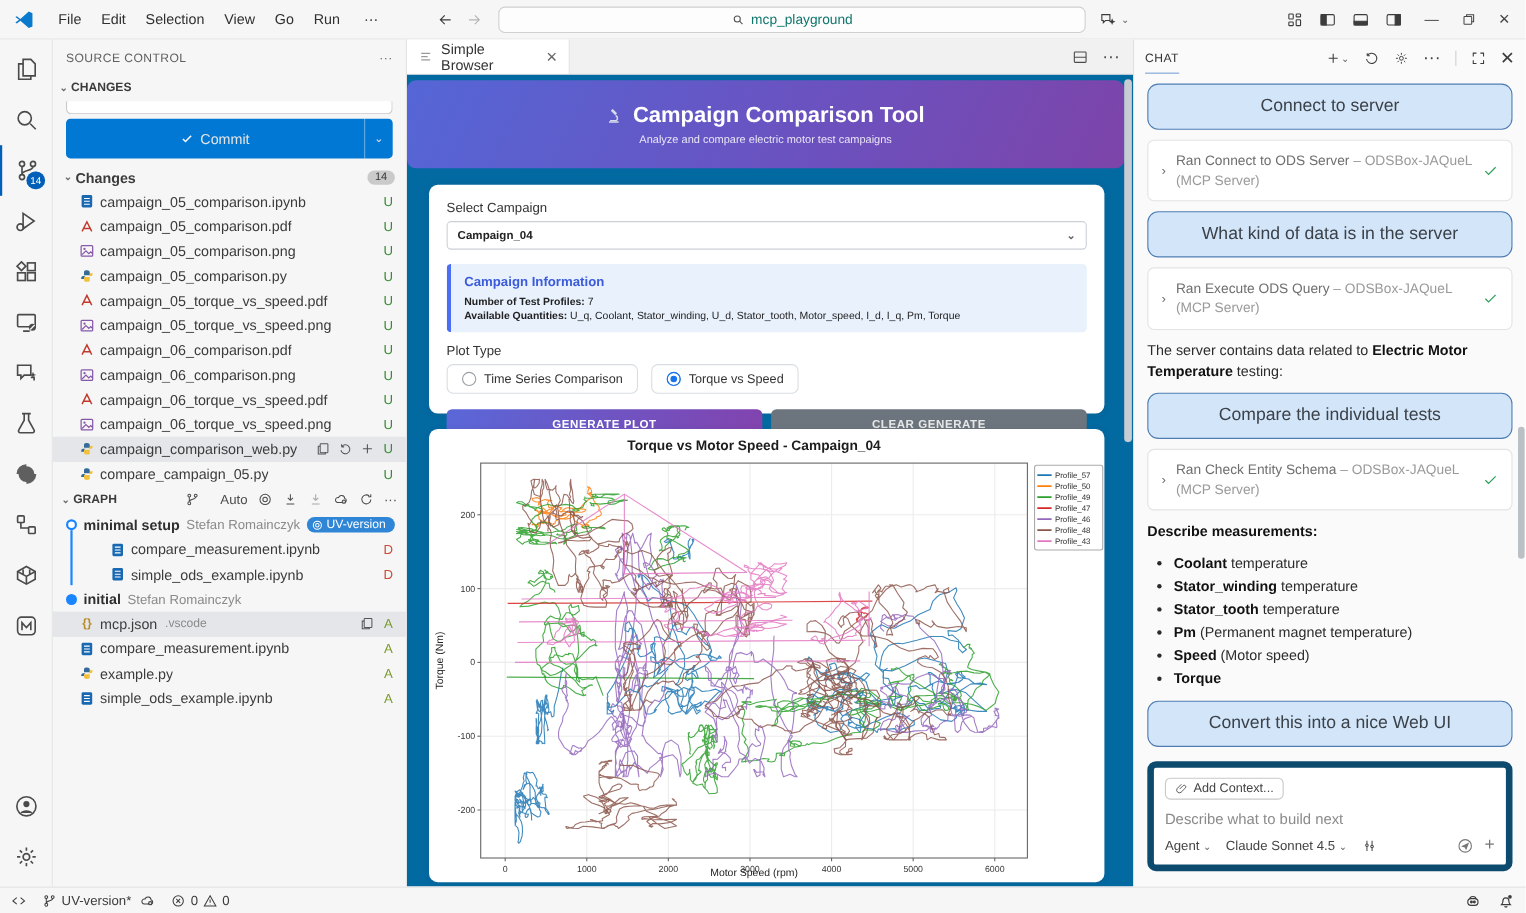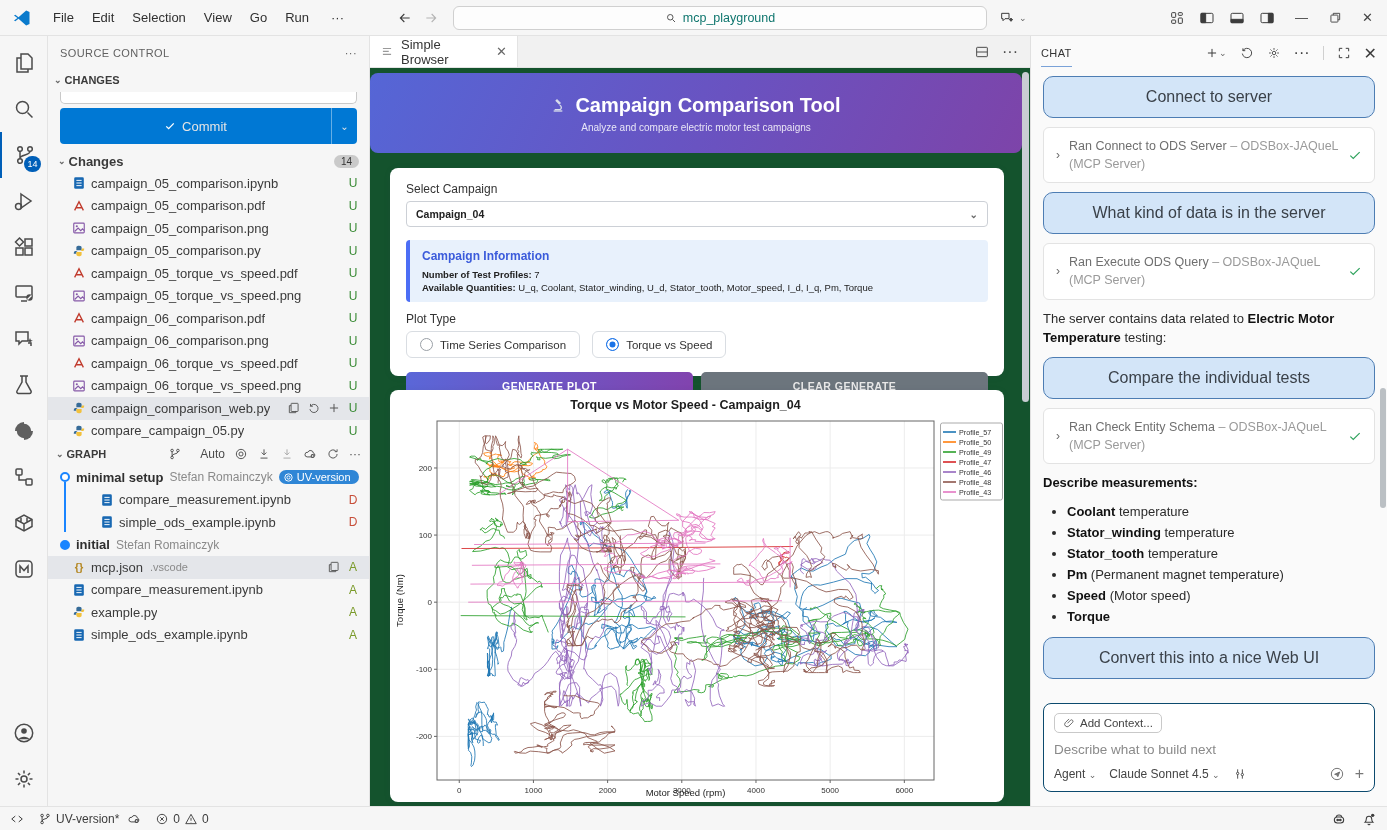--- a/index.html
+++ b/index.html
@@ -58,21 +58,21 @@
 .uvbadge svg{width:11px;height:11px}
 .graphwrap{position:relative}
 .rail{position:absolute;left:16px;top:0;width:2px;background:#1a85ff}
 .row.indent{padding-left:52px}
 
 .editor{position:absolute;top:36px;left:370px;width:660px;height:770px;background:#fff}
 .tabbar{height:32px;background:#f1f1f1;display:flex;align-items:stretch;border-bottom:1px solid #e3e3e3}
 .tab{width:148px;background:#fff;display:flex;align-items:center;gap:7px;padding:0 10px;font-size:13px;color:#333;border-right:1px solid #e3e3e3}
 .tab .x{margin-left:auto;color:#666}
 .tab-actions{margin-left:auto;display:flex;align-items:center;gap:12px;padding:0 12px;color:#4b4b4b}
-.page{position:relative;height:738px;background:#14532d;overflow:hidden}
+.page{position:relative;height:738px;background:#0369a1;overflow:hidden}
 .banner{position:absolute;top:5px;left:0;width:652px;height:80px;border-radius:8px;background:linear-gradient(115deg,#5566d6 0%,#6a52c0 55%,#7d44a9 100%);color:#fff;display:flex;flex-direction:column;align-items:center;justify-content:center;gap:5px}
 .banner h1{font-size:20px;display:flex;align-items:center;gap:8px}
 .banner .sub{font-size:10px;color:rgba(255,255,255,.85)}
 .card{position:absolute;left:20px;width:614px;background:#fff;border-radius:8px;box-shadow:0 1px 6px rgba(60,64,90,.12)}
 .formcard{top:100px;height:208px;padding:14px 16px}
 .flabel{font-size:12px;color:#333;margin-bottom:5px}
 .selectbox{height:26px;border:1px solid #ccd0d6;border-radius:4px;background:#fff;display:flex;align-items:center;padding:0 9px;font-size:10.5px;font-weight:bold;color:#222}
 .selectbox .chev{margin-left:auto;color:#666;font-size:10px}
 .infobox{margin:13px 0 10px;background:#e8f1fc;border-left:4px solid #4c6ef5;border-radius:4px;padding:9px 12px}
 .infobox .ititle{color:#3b5bdb;font-weight:bold;font-size:12px;margin-bottom:6px}
@@ -98,21 +98,21 @@
 .chat-body{flex:1;padding:6px 12px 0;display:flex;flex-direction:column;gap:9px;overflow:hidden;position:relative}
 .bubble{background:#d3e5f8;border:1.5px solid #4d7db3;border-radius:10px;height:42px;display:flex;align-items:center;justify-content:center;font-size:16px;color:#3a4149}
 .toolcard{background:#fff;border:1px solid #e3e3e3;border-radius:6px;padding:9px 12px;display:flex;gap:9px;align-items:center}
 .toolcard .chv{color:#6b6b6b;font-size:12px;flex:none}
 .tooltext{font-size:12.5px;color:#6f6f6f;line-height:1.45;flex:1}
 .toolcard .ok{color:#2ea25c;flex:none}
 .mdtext{font-size:13px;color:#2b2b2b;line-height:1.5}
 .mdtext b{color:#111}
 .bullets{padding-left:24px;font-size:13px;color:#2b2b2b;line-height:1.62}
 .bullets b{color:#111}
-.chat-input{margin:2px 12px 14px;background:#fff;border:1px solid #0c4a6e;border-radius:8px;padding:9px 10px 8px}
+.chat-input{margin:2px 12px 14px;background:#fff;border:6px solid #0c4a6e;border-radius:8px;padding:9px 10px 8px}
 .ctxchip{display:inline-flex;align-items:center;gap:5px;border:1px solid #c9c9c9;border-radius:5px;padding:3px 8px;font-size:11.5px;color:#444}
 .chat-ph{border:none;outline:none;width:100%;font-size:13.5px;color:#333;margin:9px 0 8px;font-family:"Liberation Sans",sans-serif;background:transparent}
 .chat-ph::placeholder{color:#8a8a8a}
 .ci-row{display:flex;align-items:center;gap:13px;color:#444;font-size:12px}
 .ci-row .right{margin-left:auto;display:flex;align-items:center;gap:10px;color:#777}
 .chat-scroll{position:absolute;right:1px;top:0;width:6px;height:100%}
 .chat-scroll .thumb{position:absolute;width:6px;border-radius:3px;background:#9fa6ad;opacity:.7}
 
 .statusbar{position:absolute;left:0;top:806px;width:1387px;height:24px;background:#f6f6f6;border-top:1px solid #e3e3e3;display:flex;align-items:center;padding:0 10px;gap:14px;font-size:12px;color:#3c3c3c}
 .sb-grp{display:flex;align-items:center;gap:4px}

